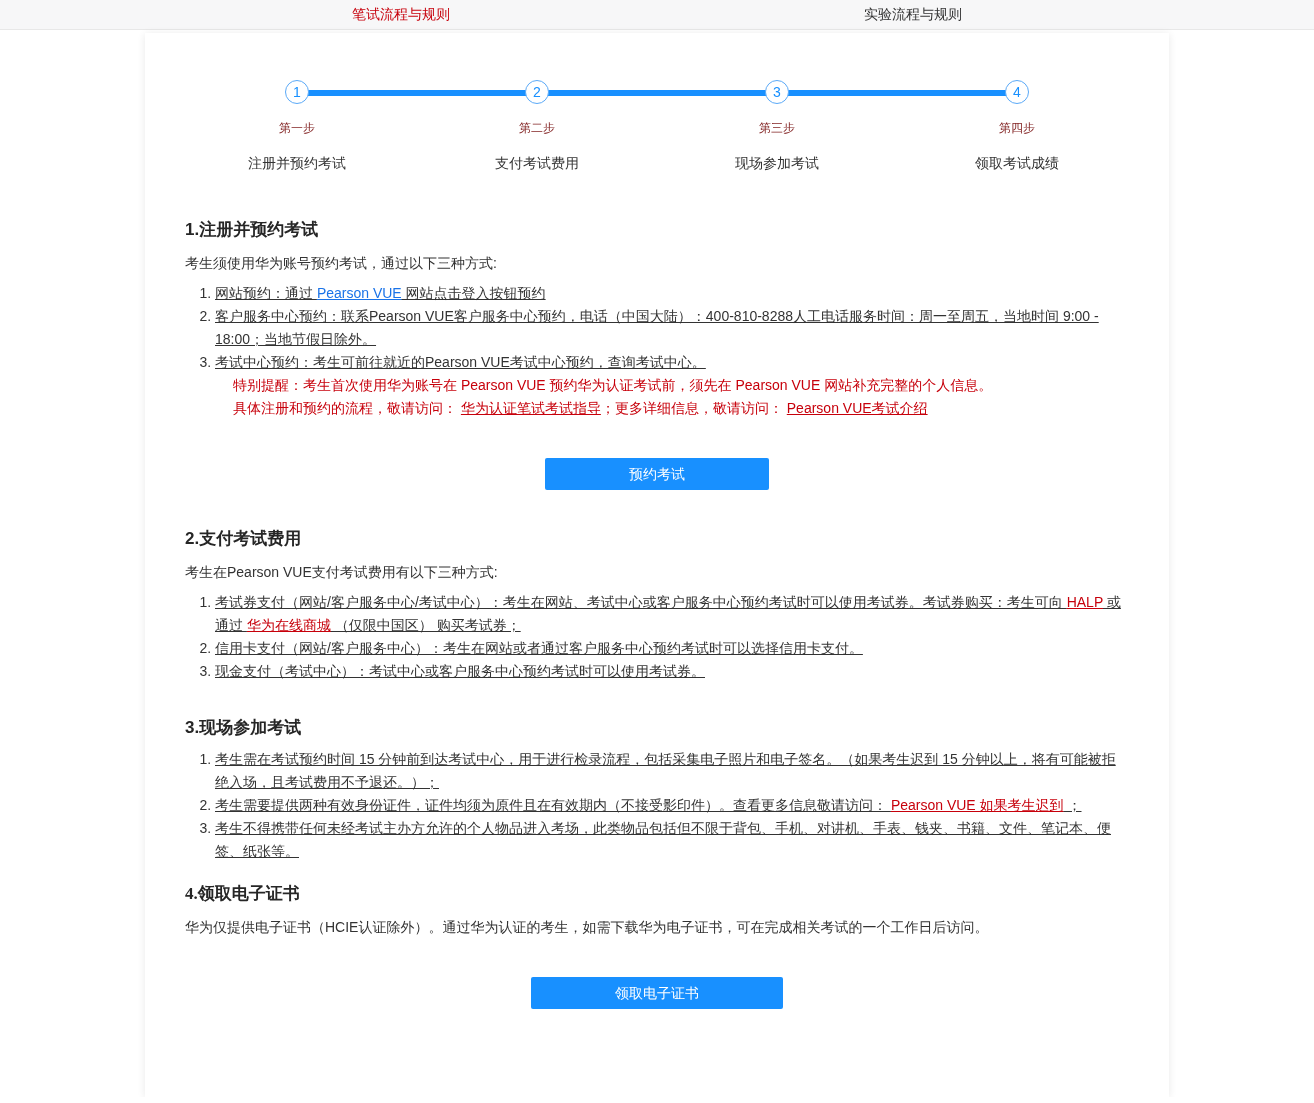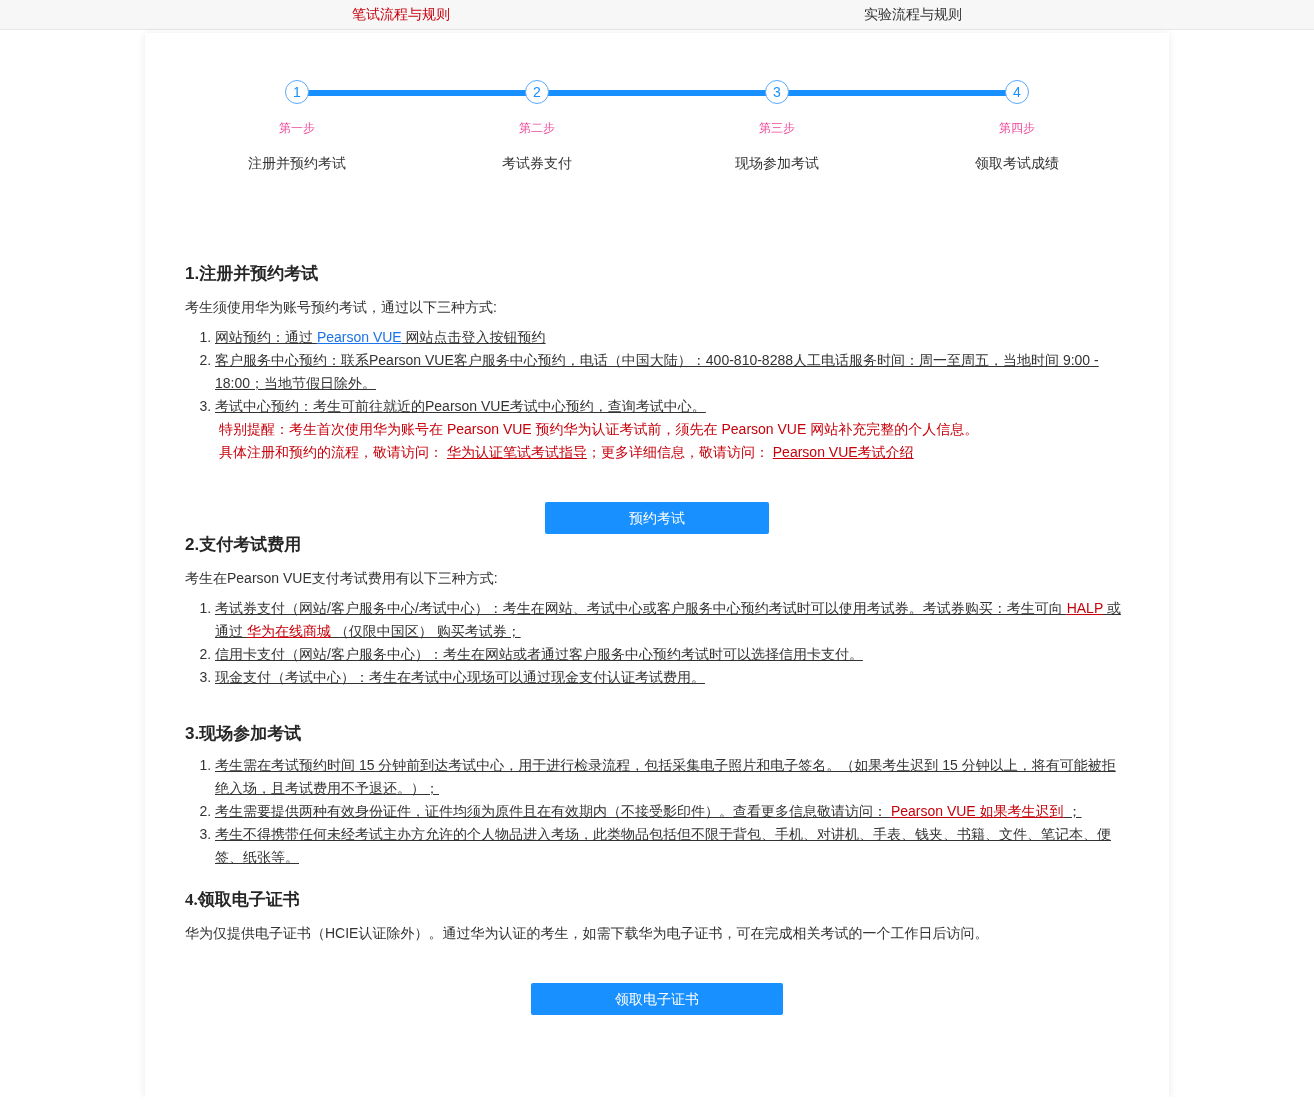--- a/index.html
+++ b/index.html
@@ -76,55 +76,55 @@
     border: 1px solid #5aa9f7;
     color: #1890ff;
     font-size: 14px;
     display: flex;
     align-items: center;
     justify-content: center;
   }
   .step-sub {
     margin-top: 16px;
     font-size: 12px;
-    color: #ec4899;
+    color: #7f1d1d;
   }
   .step-name {
     margin-top: 18px;
     font-size: 14px;
     color: #333;
   }
   
   .content { padding: 0 40px; }
   h2.sec-title {
     font-size: 17px;
     font-weight: bold;
     color: #262626;
     line-height: 22px;
   }
-  #sec1-title { margin-top: 90px; }
-  #sec2-title { }
+  #sec1-title { margin-top: 46px; }
+  #sec2-title { margin-top: 38px; }
   #sec3-title { margin-top: 34px; }
   #sec4-title { margin-top: 20px; font-family: Liberation Serif, serif; }
   p.intro {
     margin-top: 12px;
     line-height: 20px;
     color: #333;
   }
   ol.rule-list {
     margin: 9px 0 0 0;
     padding-left: 30px;
     text-decoration: underline;
   }
   ol.rule-list li {
     line-height: 23px;
     color: #333;
   }
   .notice {
-    margin-left: 34px;
+    margin-left: 48px;
     line-height: 23px;
     color: #c7000b;
   }
   .lnk-blue {
     color: #1a73e8;
     text-decoration: underline;
     cursor: pointer;
   }
   .lnk-red {
     color: #c7000b;
@@ -167,21 +167,21 @@
             <span>1</span>
           </div>
         <div class="step-sub">第一步</div>
         <div class="step-name">注册并预约考试</div>
       </div>
       <div class="step-col">
         <div class="circle">
             <span>2</span>
           </div>
         <div class="step-sub">第二步</div>
-        <div class="step-name">考试券支付</div>
+        <div class="step-name">支付考试费用</div>
       </div>
       <div class="step-col">
         <div class="circle">
             <span>3</span>
           </div>
         <div class="step-sub">第三步</div>
         <div class="step-name">现场参加考试</div>
       </div>
       <div class="step-col">
         <div class="circle">
@@ -206,21 +206,21 @@
     <div class="notice"><span>具体注册和预约的流程，敬请访问： </span><span class="lnk-red">华为认证笔试考试指导</span><span>；更多详细信息，敬请访问： </span><span class="lnk-red">Pearson VUE考试介绍</span></div>
     <div class="btn-row">
       <button class="btn">预约考试</button>
     </div>
 
     <h2 class="sec-title" id="sec2-title">2.支付考试费用</h2>
     <p class="intro">考生在Pearson VUE支付考试费用有以下三种方式:</p>
     <ol class="rule-list">
       <li><span>考试券支付（网站/客户服务中心/考试中心）：考生在网站、考试中心或客户服务中心预约考试时可以使用考试券。考试券购买：考生可向 </span><span class="lnk-red">HALP</span><span> 或通过 </span><span class="lnk-red">华为在线商城</span><span> （仅限中国区） 购买考试券；</span></li>
       <li>信用卡支付（网站/客户服务中心）：考生在网站或者通过客户服务中心预约考试时可以选择信用卡支付。</li>
-      <li>现金支付（考试中心）：考生在考试中心现场可以通过现金支付认证考试费用。</li>
+      <li>现金支付（考试中心）：考试中心或客户服务中心预约考试时可以使用考试券。</li>
     </ol>
 
     <h2 class="sec-title" id="sec3-title">3.现场参加考试</h2>
     <ol class="rule-list">
       <li>考生需在考试预约时间 15 分钟前到达考试中心，用于进行检录流程，包括采集电子照片和电子签名。（如果考生迟到 15 分钟以上，将有可能被拒绝入场，且考试费用不予退还。）；</li>
       <li><span>考生需要提供两种有效身份证件，证件均须为原件且在有效期内（不接受影印件）。查看更多信息敬请访问： </span><span class="lnk-red">Pearson VUE 如果考生迟到</span><span> ；</span></li>
       <li>考生不得携带任何未经考试主办方允许的个人物品进入考场，此类物品包括但不限于背包、手机、对讲机、手表、钱夹、书籍、文件、笔记本、便签、纸张等。</li>
     </ol>
 
     <h2 class="sec-title" id="sec4-title">4.领取电子证书</h2>

